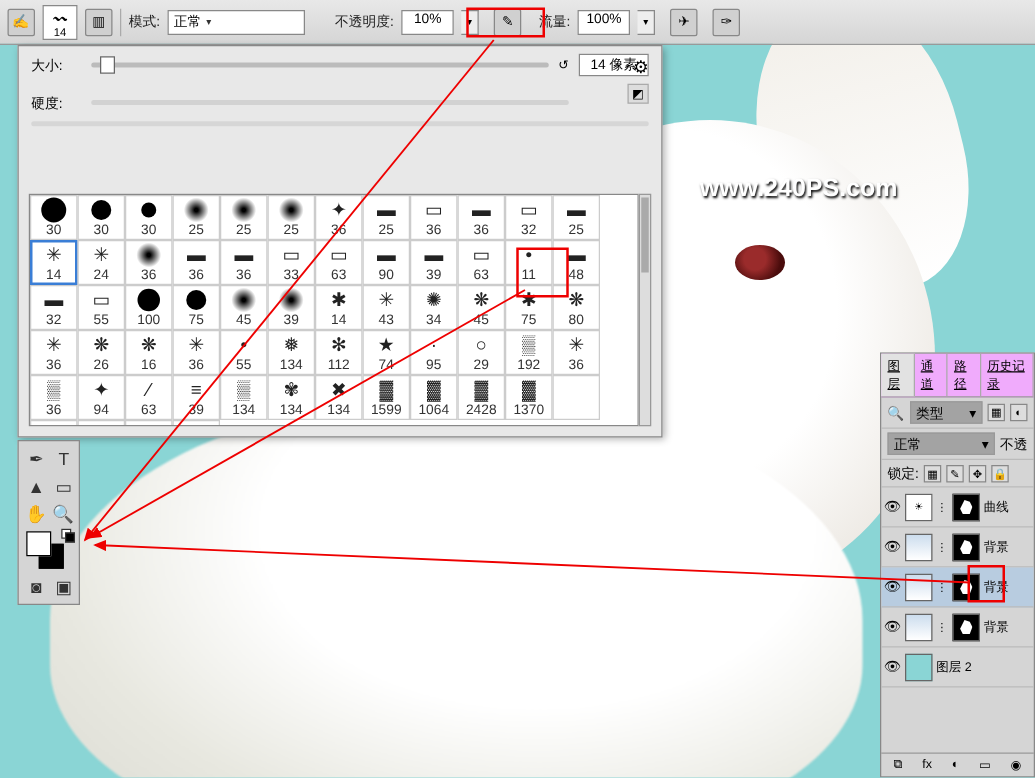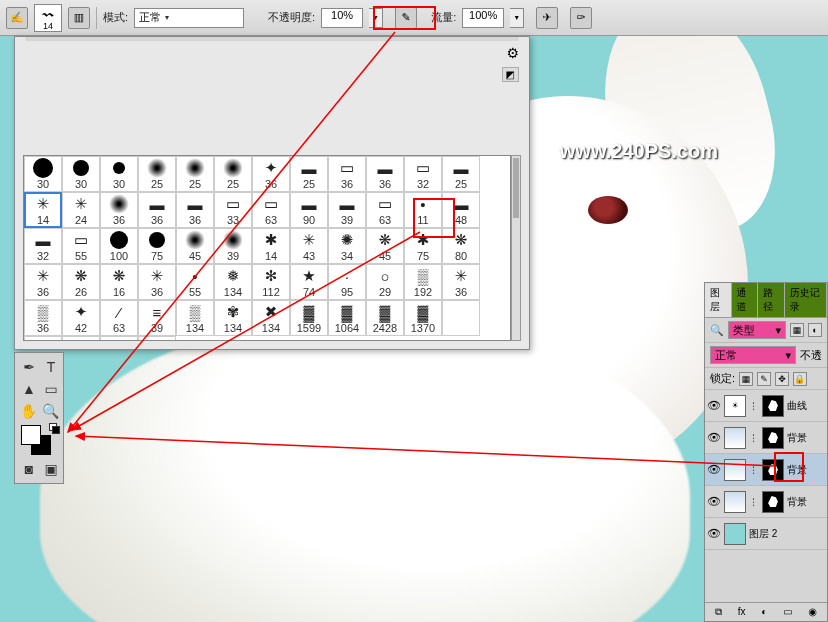--- a/index.html
+++ b/index.html
@@ -52,25 +52,25 @@
 .tool { width: 20px; height: 20px; display:flex;align-items:center;justify-content:center; border:1px solid transparent; font-size:14px; color:#333;}
 .fgbg { position: relative; grid-column: 1 / 3; height: 34px; }
 .fgbg .fg { position:absolute; left:2px; top:2px; width:20px; height:20px; background:#fff; border:1px solid #000;}
 .fgbg .bg { position:absolute; left:12px; top:12px; width:20px; height:20px; background:#000; border:1px solid #000;}
 .fgbg .mini { position:absolute; right:2px; top:0; width:10px; height:10px;}
 .fgbg .mini::before{content:"";position:absolute;width:6px;height:6px;border:1px solid #333;background:#fff;}
 .fgbg .mini::after{content:"";position:absolute;left:3px;top:3px;width:6px;height:6px;border:1px solid #333;background:#000;}
 
 
 .layers { position: absolute; right: 0; top: 282px; width: 124px; bottom: 0; background: #d5d5d5; border: 1px solid #888; display:flex; flex-direction:column; }
-.ltabs { display:flex; background:#4d7c0f; border-bottom:1px solid #999;}
+.ltabs { display:flex; background:#f0abfc; border-bottom:1px solid #999;text-decoration:underline;}
 .ltab { padding: 3px 5px; font-size: 10px; border-right:1px solid #aaa; }
 .ltab.active { background:#e2e2e2; }
 .lrow { display:flex; align-items:center; gap:4px; padding:3px 5px; border-bottom:1px solid #bbb;}
-.lsel { flex:1; height:18px; background:#ec4899; border:1px solid #999; display:flex;align-items:center;justify-content:space-between;padding:0 4px;font-size:10px;}
+.lsel { flex:1; height:18px; background:#a3a3a3; border:1px solid #999; display:flex;align-items:center;justify-content:space-between;padding:0 4px;font-size:10px;}
 .lic { width:14px;height:14px;border:1px solid #888;background:#ddd;font-size:9px;display:flex;align-items:center;justify-content:center;}
 .layer-list { flex:1; overflow:hidden;}
 .layer { display:flex; align-items:center; height:32px; border-bottom:1px solid #bbb; padding:0 2px; gap:3px;}
 .layer .eye { width:14px; text-align:center; font-size:11px;}
 .layer .link { width:10px; font-size:9px;}
 .layer .thumb { width:22px; height:22px; background:#fff; border:1px solid #666; display:flex;align-items:center;justify-content:center;font-size:8px;overflow:hidden;}
 .layer .mask { width:22px; height:22px; background:#000; border:1px solid #666; position:relative;}
 .layer .mask::after{content:"";position:absolute;inset:3px;background:#fff;clip-path:polygon(40% 10%,70% 20%,85% 50%,70% 90%,30% 90%,15% 60%);}
 .layer .name { font-size:10px; white-space:nowrap;}
 .layer.sel { background:#b8cce0;}
@@ -118,20 +118,33 @@
   <span class="opt-label" style="margin-left:8px">流量:</span>
   <div class="opt-input"><span>100%</span></div>
   <div class="opt-drop">▾</div>
   <div class="opt-icon" style="margin-left:6px">✈</div>
   <div class="opt-icon" style="margin-left:6px">✑</div>
 </div>
 
 <div class="red-box1" style="left:373px; top:6px; width:63px; height:24px;"></div>
 
 <div class="brush-panel">
+  <div class="bp-row">
+    <span class="bp-label">大小:</span>
+    <div class="bp-slider">
+        <div class="thumb" style="left:2%"></div>
+      </div>
+    <span style="font-size:10px">↺</span>
+    <div class="bp-field"><span>14 像素</span></div>
+  </div>
+  <div class="bp-row">
+    <span class="bp-label">硬度:</span>
+    <div class="bp-slider" style="opacity:.5"></div>
+    <div class="bp-field" style="visibility:hidden"></div>
+  </div>
   <div class="bp-row" style="padding-top:0">
     <div class="bp-slider" style="opacity:.4"></div>
   </div>
   <span class="bp-gear">⚙</span>
   <span class="bp-flip">◩</span>
 
   <div class="brush-grid" id="brush-grid">
       <div class="brush-cell">
         <div class="bico">
           <div class="dot-hard" style="height: 20px; width: 20px;"></div>
@@ -345,21 +358,21 @@
       <div class="brush-cell">
         <div class="bico" style="font-size: 15px; color: rgb(34, 34, 34);">✳</div>
         <div>36</div>
       </div>
       <div class="brush-cell">
         <div class="bico" style="font-size: 15px; color: rgb(34, 34, 34);">▒</div>
         <div>36</div>
       </div>
       <div class="brush-cell">
         <div class="bico" style="font-size: 15px; color: rgb(34, 34, 34);">✦</div>
-        <div>42</div>
+        <div>94</div>
       </div>
       <div class="brush-cell">
         <div class="bico" style="font-size: 15px; color: rgb(34, 34, 34);">⁄</div>
         <div>63</div>
       </div>
       <div class="brush-cell">
         <div class="bico" style="font-size: 15px; color: rgb(34, 34, 34);">≡</div>
         <div>39</div>
       </div>
       <div class="brush-cell">

